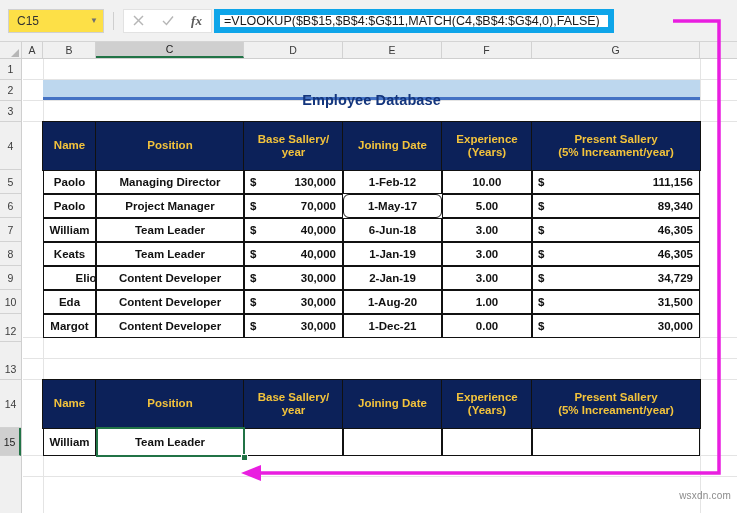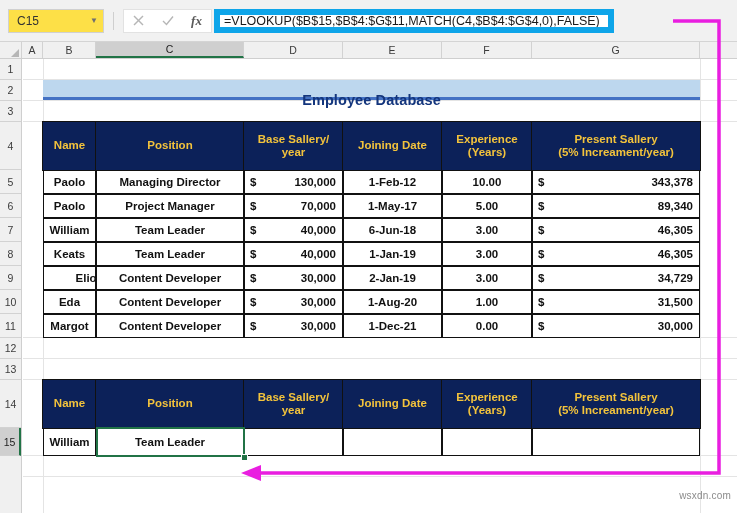--- a/index.html
+++ b/index.html
@@ -329,21 +329,21 @@
     <div class="row-head" style="top:21px;height:21px;">2</div>
     <div class="row-head" style="top:42px;height:21px;">3</div>
     <div class="row-head" style="top:63px;height:48px;">4</div>
     <div class="row-head" style="top:111px;height:24px;">5</div>
     <div class="row-head" style="top:135px;height:24px;">6</div>
     <div class="row-head" style="top:159px;height:24px;">7</div>
     <div class="row-head" style="top:183px;height:24px;">8</div>
     <div class="row-head" style="top:207px;height:24px;">9</div>
     <div class="row-head" style="top:231px;height:24px;">10</div>
     <div class="row-head" style="top:255px;height:24px;">11</div>
-    <div class="row-head" style="top:279px;height:21px;">12</div>
+    <div class="row-head" style="top:262px;height:21px;">12</div>
     <div class="row-head" style="top:300px;height:21px;">13</div>
     <div class="row-head" style="top:321px;height:48px;">14</div>
     <div class="row-head selected" style="top:369px;height:28px;">15</div>
     <div class="row-head" style="top:397px;height:21px;border-bottom:none;"></div>
   </div>
 
   <div id="cells">
 
     <div class="gridline-h" style="left:0;top:20px;width:714px;"></div>
     <div class="gridline-h" style="left:0;top:41px;width:714px;"></div>
@@ -379,30 +379,30 @@
     <div class="data-cell" style="left:20px;top:111px;width:53px;height:24px;">Paolo</div>
     <div class="data-cell" style="left:73px;top:111px;width:148px;height:24px;">Managing Director</div>
     <div class="data-cell money" style="left:221px;top:111px;width:99px;height:24px;">
       <span class="cur">$</span>
       <span class="amt">130,000</span>
     </div>
     <div class="data-cell" style="left:320px;top:111px;width:99px;height:24px;">1-Feb-12</div>
     <div class="data-cell" style="left:419px;top:111px;width:90px;height:24px;">10.00</div>
     <div class="data-cell money" style="left:509px;top:111px;width:168px;height:24px;">
       <span class="cur">$</span>
-      <span class="amt">343,378</span>
+      <span class="amt">111,156</span>
     </div>
 
     <div class="data-cell" style="left:20px;top:135px;width:53px;height:24px;">Paolo</div>
     <div class="data-cell" style="left:73px;top:135px;width:148px;height:24px;">Project Manager</div>
     <div class="data-cell money" style="left:221px;top:135px;width:99px;height:24px;">
       <span class="cur">$</span>
       <span class="amt">70,000</span>
     </div>
-    <div class="data-cell" style="left:320px;top:135px;width:99px;height:24px;">1-May-17</div>
+    <div class="data-cell" style="left:320px;top:135px;width:99px;height:24px;border-radius:6px;">1-May-17</div>
     <div class="data-cell" style="left:419px;top:135px;width:90px;height:24px;">5.00</div>
     <div class="data-cell money" style="left:509px;top:135px;width:168px;height:24px;">
       <span class="cur">$</span>
       <span class="amt">89,340</span>
     </div>
 
     <div class="data-cell" style="left:20px;top:159px;width:53px;height:24px;">William</div>
     <div class="data-cell" style="left:73px;top:159px;width:148px;height:24px;">Team Leader</div>
     <div class="data-cell money" style="left:221px;top:159px;width:99px;height:24px;">
       <span class="cur">$</span>

